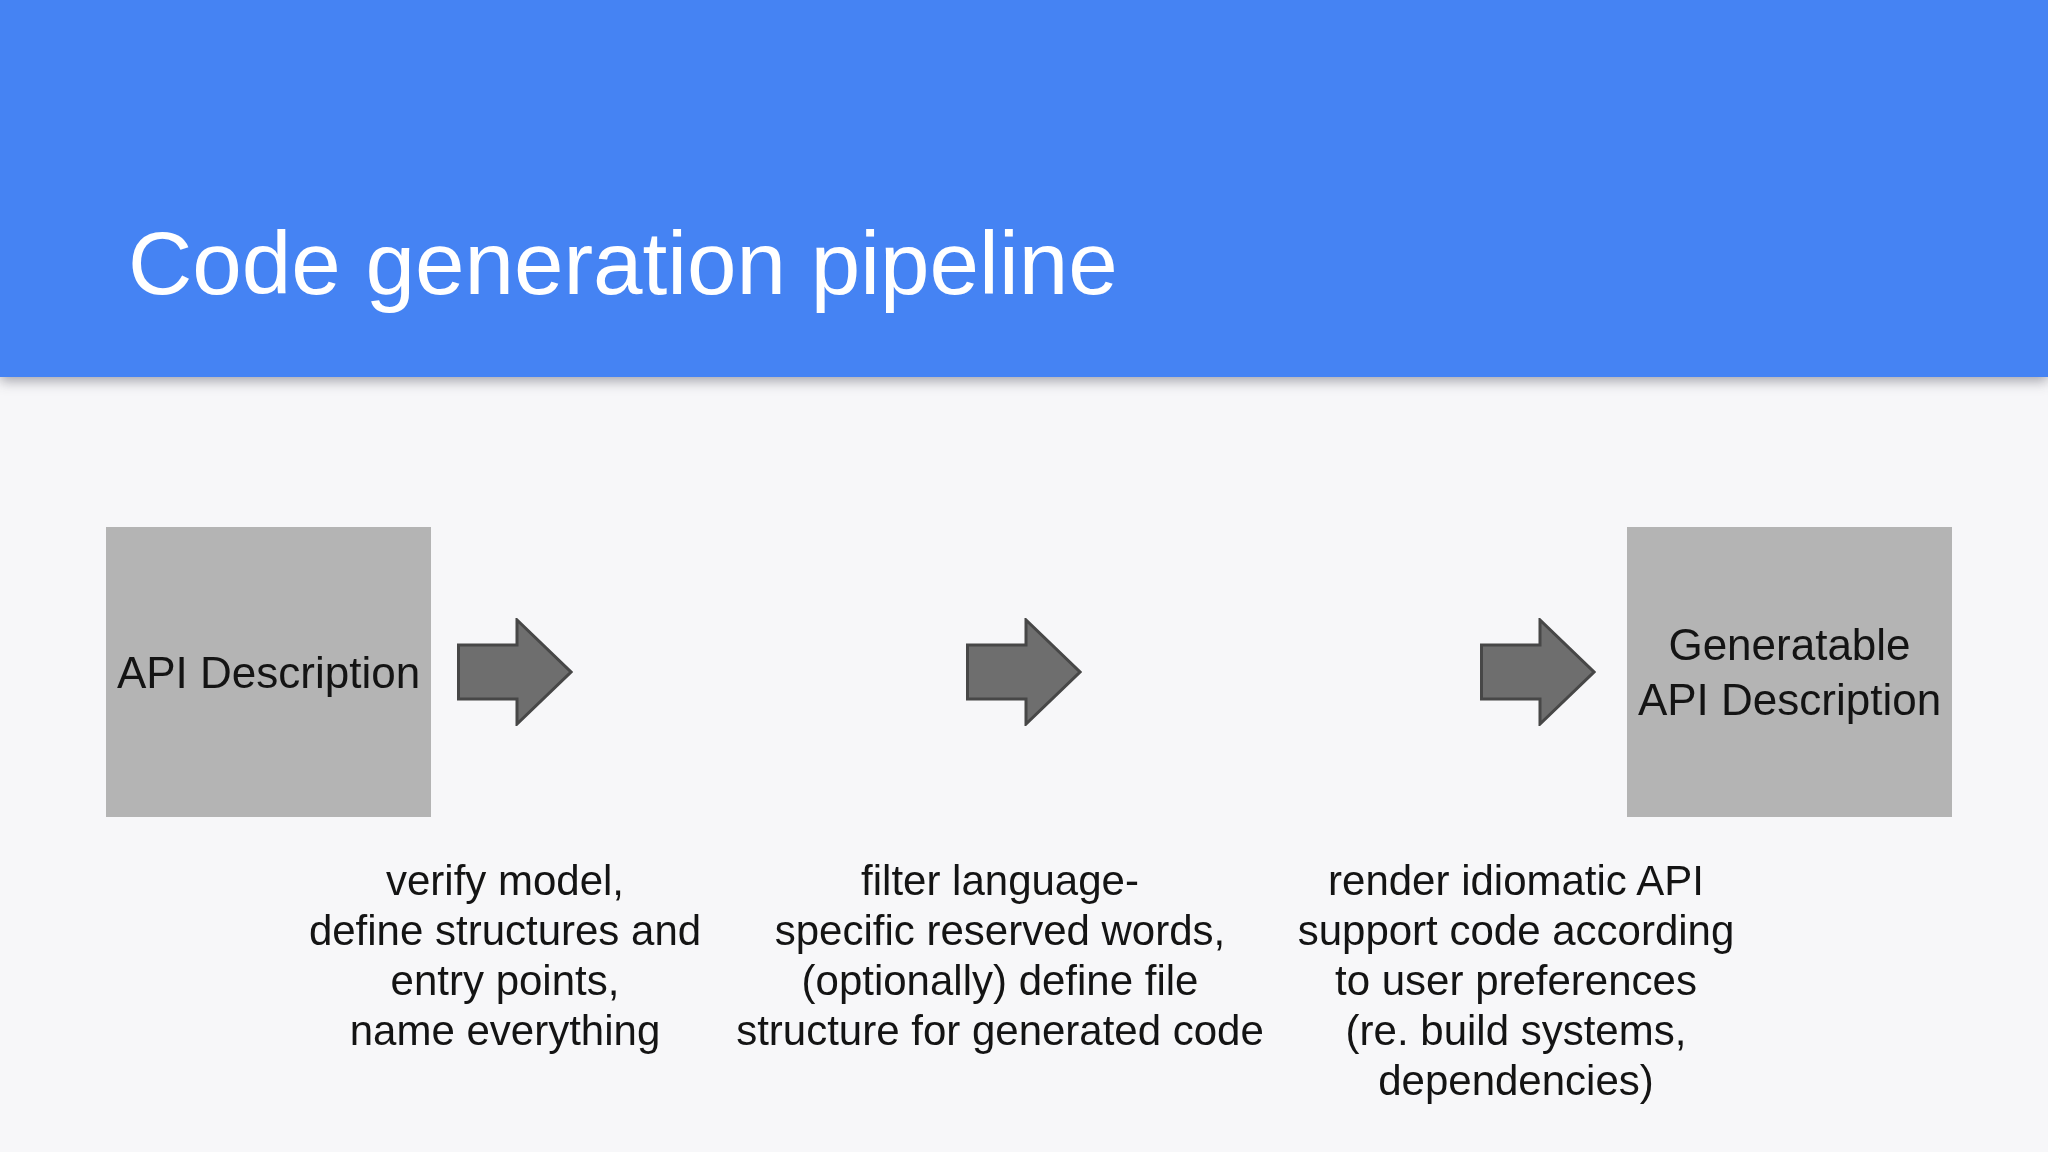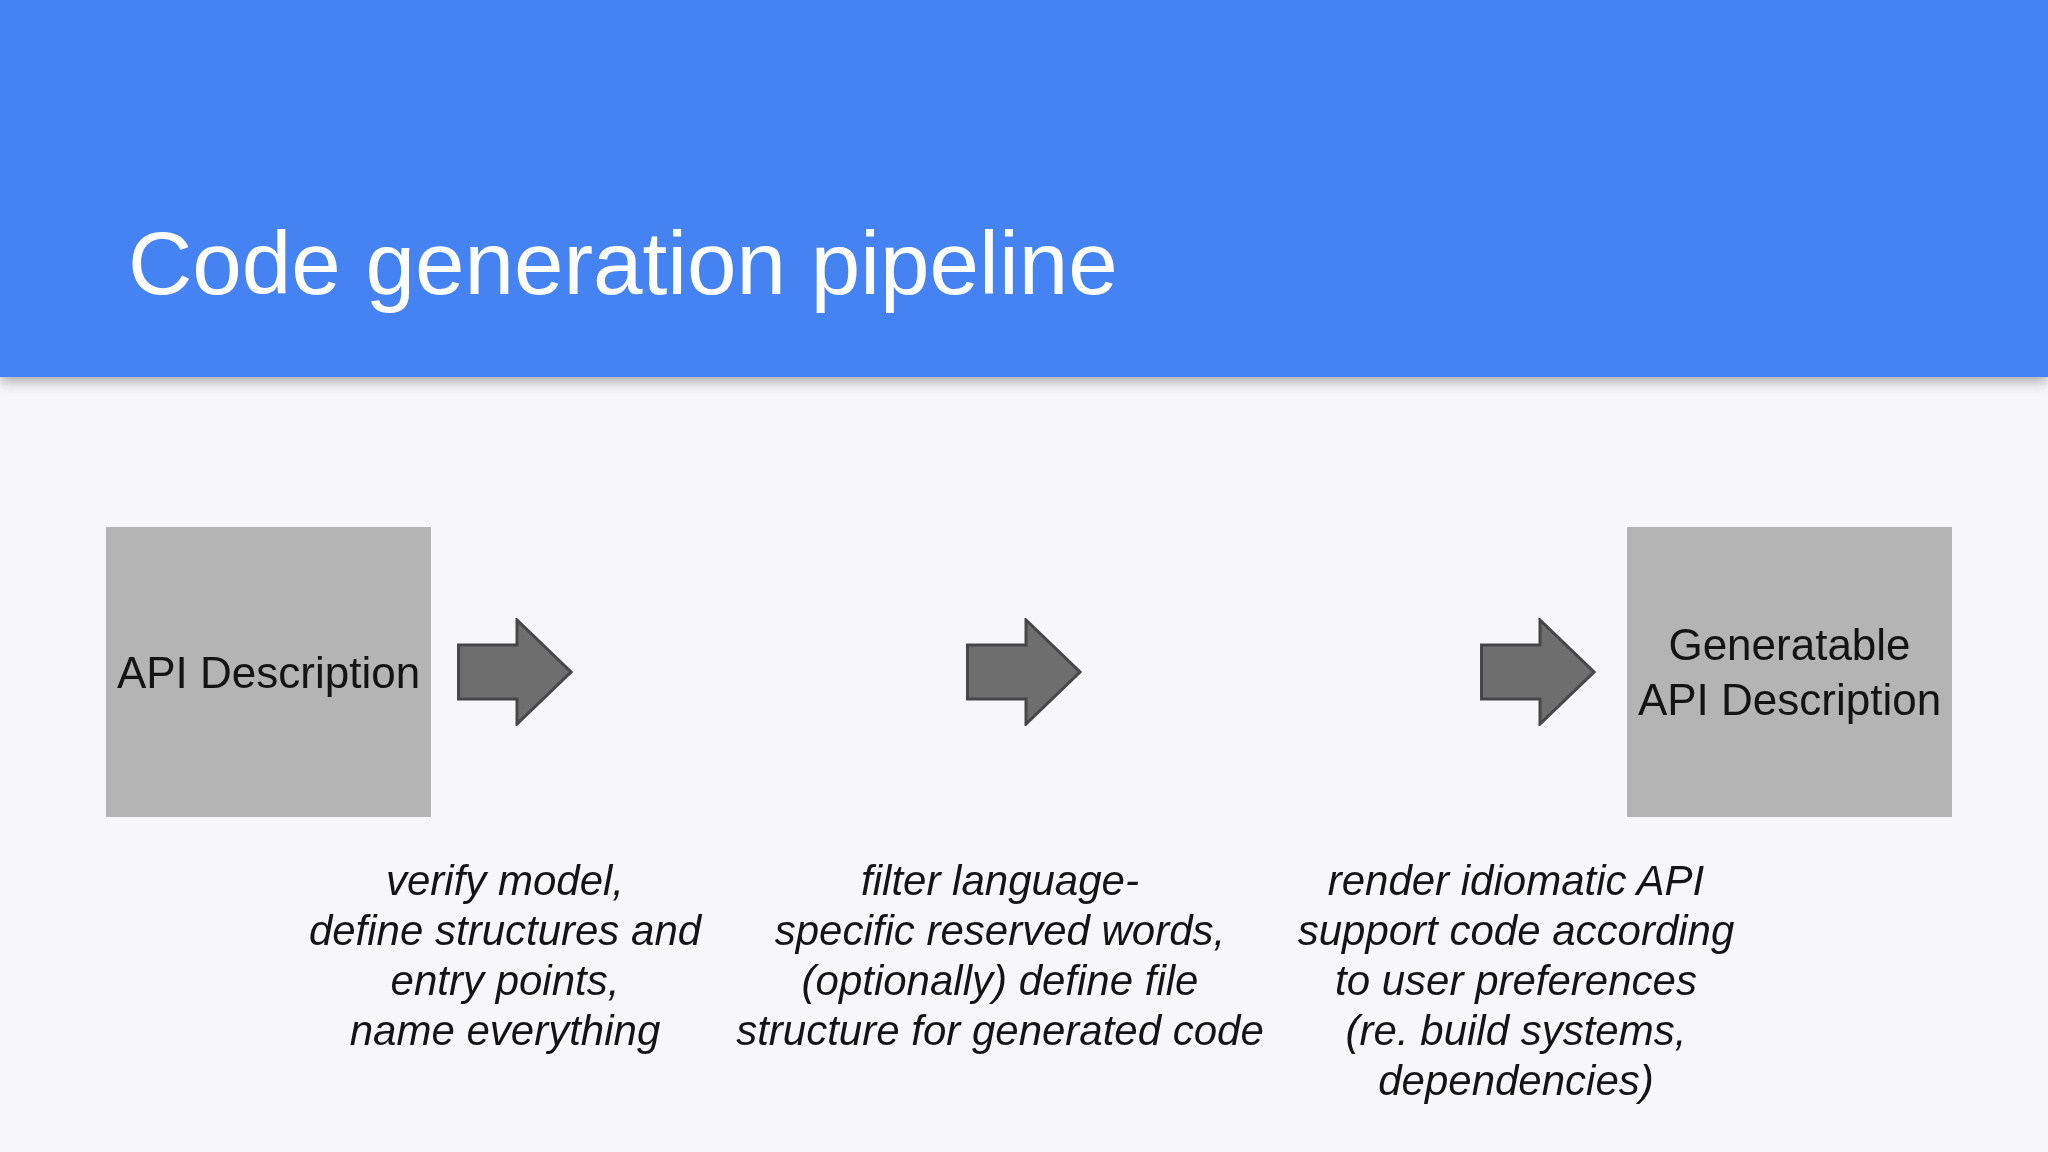--- a/index.html
+++ b/index.html
@@ -75,21 +75,20 @@
   
   .caption {
     position: absolute;
     top: 856px;
     width: 600px;
     text-align: center;
     font-size: 42px;
     line-height: 50px;
     color: #141414;
     white-space: pre-line;
-    font-style: italic;
   }
   .caption-1 { left: 205px; }
   .caption-2 { left: 700px; }
   .caption-3 { left: 1216px; }
 </style>
 </head>
 <body>
 
 <div class="stage">
 

